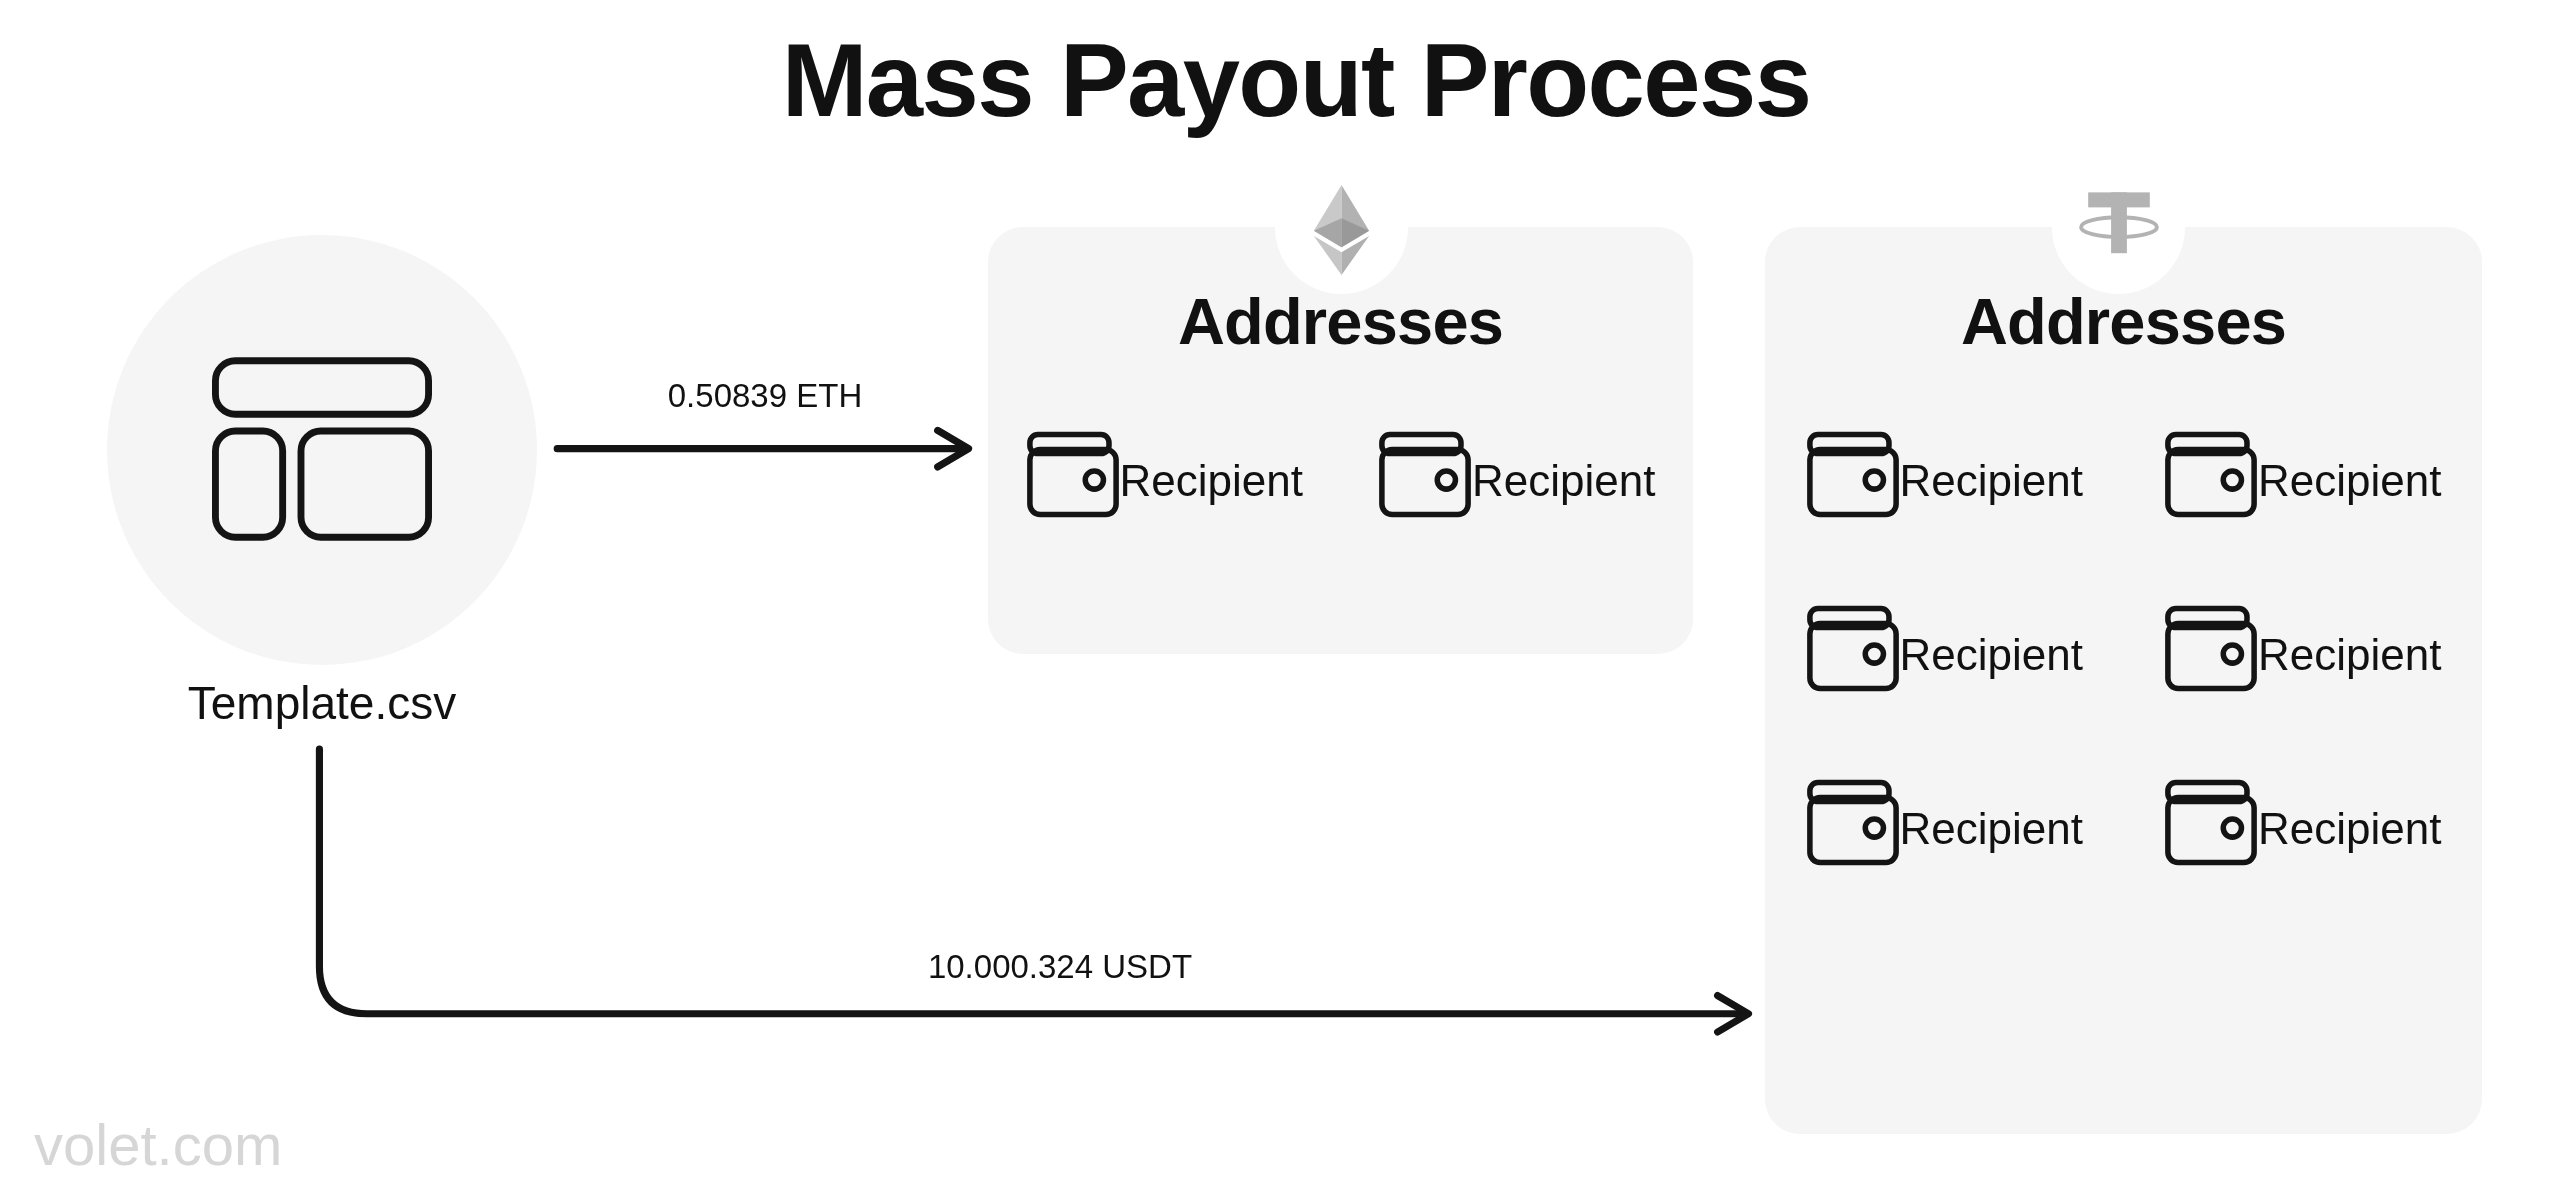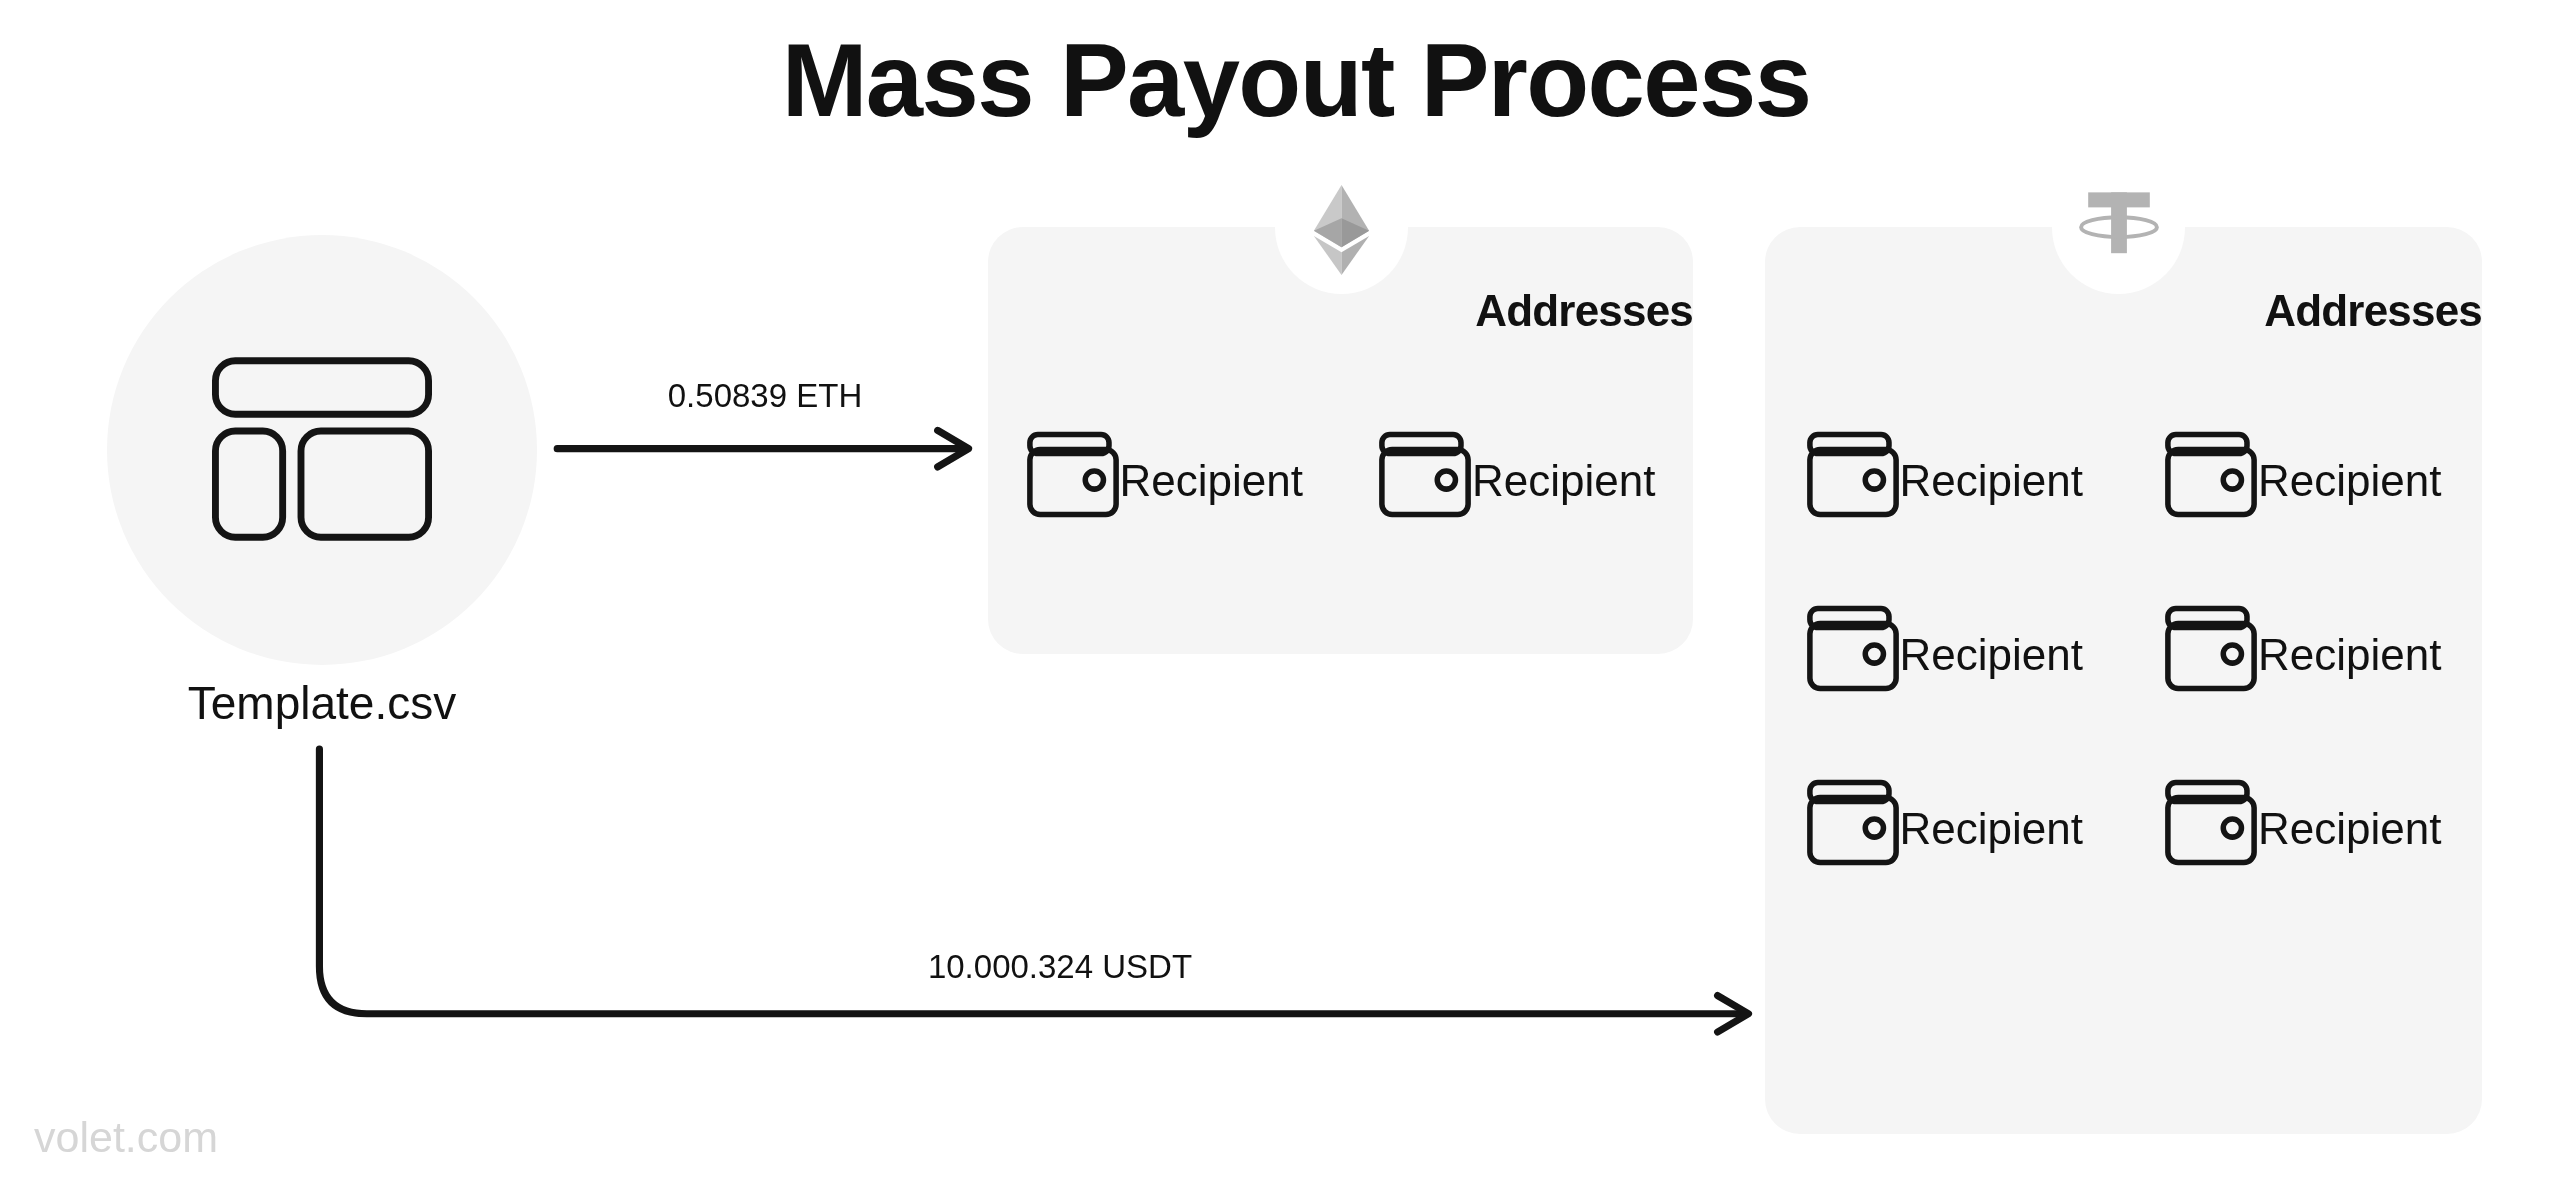--- a/index.html
+++ b/index.html
@@ -93,22 +93,22 @@
     position: absolute;
     z-index: 3;
   }
   .eth-logo { left: 1312px; top: 185px; }
   .usdt-logo { left: 2077px; top: 190px; }
   .panel-heading {
     position: absolute;
     top: 62px;
     left: 0;
     width: 100%;
-    text-align: right;
-    font-size: 44px;
+    text-align: center;
+    font-size: 65px;
     font-weight: 600;
     letter-spacing: -0.8px;
     line-height: 1;
   }
   .wallet-grid {
     position: absolute;
     top: 204px;
     left: 0;
     width: 100%;
     display: grid;
@@ -125,21 +125,21 @@
     margin-top: 12.7px;
     font-size: 44px;
     font-weight: 500;
     line-height: 1.1;
     white-space: nowrap;
   }
   .watermark {
     position: absolute;
     left: 34px;
     top: 1116px;
-    font-size: 43px;
+    font-size: 58px;
     font-weight: 500;
     color: #d6d6d6;
     line-height: 1;
   }
   svg .stroke-dark {
     fill: none;
     stroke: #141414;
     stroke-width: 7;
     stroke-linejoin: round;
   }

